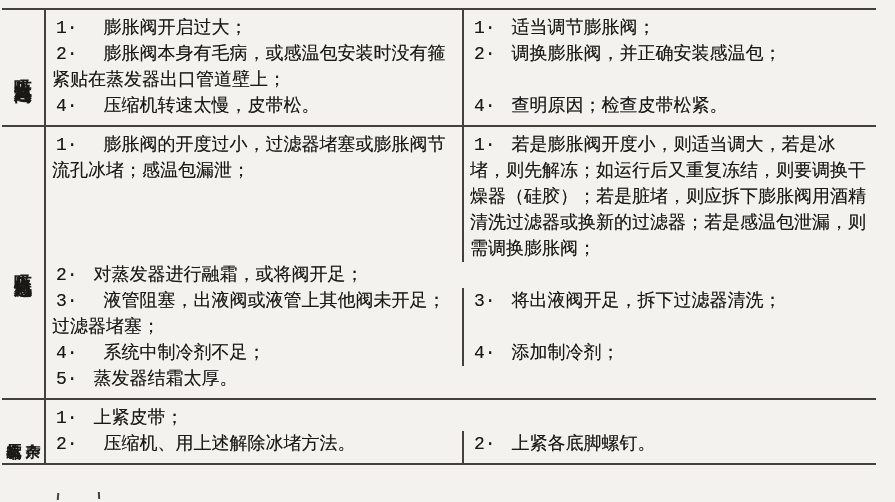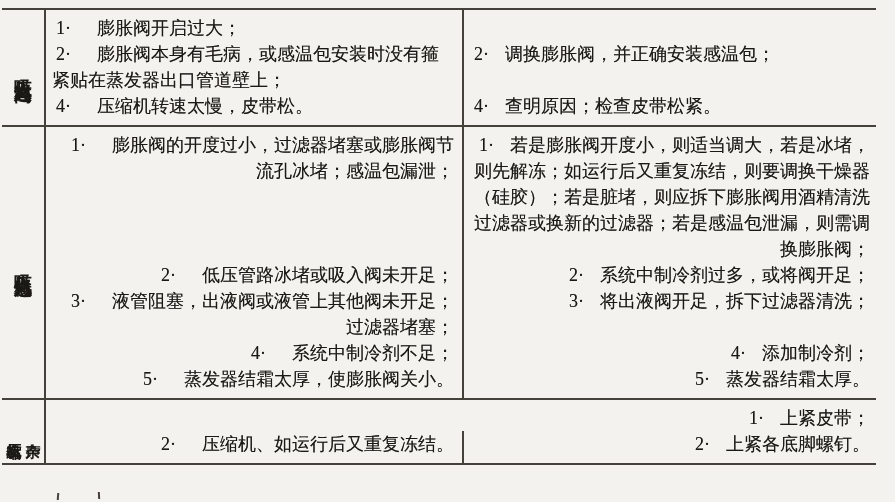--- a/index.html
+++ b/index.html
@@ -19,21 +19,21 @@
   }
   .scan-table{
     position:absolute;top:8px;left:2px;width:874px;
     border-top:2px solid var(--line);
     border-bottom:2px solid var(--line);
   }
   .row{
     display:flex;
     align-items:stretch;
   }
-  .row + .row{border-top:2px solid var(--line);text-align:right;}
+  .row + .row{border-top:2px solid var(--line);}
   .label-cell{
     flex:0 0 44px;
     border-right:2px solid var(--line);
     display:flex;flex-direction:row;gap:2px;
     align-items:center;justify-content:center;
   }
   .vlabel{
     writing-mode:vertical-rl;
     text-orientation:upright;
     font-size:18px;
@@ -51,40 +51,44 @@
   }
   .cell.remedy{flex:1;padding:0 6px;}
   .pair:first-child .cell{padding-top:5px;}
   .pair:last-child .cell{padding-bottom:6px;}
   .item{
     margin:0;
     font-size:18px;
     line-height:26px;
     text-indent:4px;
     text-shadow:0 0 0.5px rgba(27,25,22,0.55);
+    font-family:Liberation Mono, monospace;
   }
   .num{padding-right:26px;white-space:nowrap;}
   .remedy .num{padding-right:16px;}
   .tick{position:absolute;width:2px;height:7px;background:var(--line);}
   .tick-a{left:57px;top:493px;transform:rotate(4deg);}
   .tick-b{left:98px;top:492px;transform:rotate(-3deg);}
 </style>
 </head>
 <body>
 
 <div class="scan-table">
 
   <section class="row row-suction-high">
     <div class="label-cell">
       <span class="vlabel">吸入压力过高</span>
     </div>
     <div class="content">
       <div class="pair">
         <div class="cell cause">
           <p class="item"><span class="num">1·</span><span class="txt">膨胀阀开启过大；</span></p>
+        </div>
+        <div class="cell remedy">
+          <p class="item"><span class="num">1·</span><span class="txt">适当调节膨胀阀；</span></p>
         </div>
       </div>
       <div class="pair">
         <div class="cell cause">
           <p class="item"><span class="num">2·</span><span class="txt">膨胀阀本身有毛病，或感温包安装时没有箍紧贴在蒸发器出口管道壁上；</span></p>
         </div>
         <div class="cell remedy">
           <p class="item"><span class="num">2·</span><span class="txt">调换膨胀阀，并正确安装感温包；</span></p>
         </div>
       </div>
@@ -106,68 +110,62 @@
     <div class="content">
       <div class="pair">
         <div class="cell cause">
           <p class="item"><span class="num">1·</span><span class="txt">膨胀阀的开度过小，过滤器堵塞或膨胀阀节流孔冰堵；感温包漏泄；</span></p>
         </div>
         <div class="cell remedy">
           <p class="item"><span class="num">1·</span><span class="txt">若是膨胀阀开度小，则适当调大，若是冰堵，则先解冻；如运行后又重复冻结，则要调换干燥器（硅胶）；若是脏堵，则应拆下膨胀阀用酒精清洗过滤器或换新的过滤器；若是感温包泄漏，则需调换膨胀阀；</span></p>
         </div>
       </div>
       <div class="pair">
-        <div class="cell cause">
-          <p class="item"><span class="num">2·</span><span class="txt">低压管路冰堵或吸入阀未开足；</span></p>
-        </div>
         <div class="cell remedy">
-          <p class="item"><span class="num">2·</span><span class="txt">系统中制冷剂过多，或将阀开足；</span></p>
+          <p class="item"><span class="num">2·</span><span class="txt">对蒸发器进行融霜，或将阀开足；</span></p>
         </div>
       </div>
       <div class="pair">
         <div class="cell cause">
           <p class="item"><span class="num">3·</span><span class="txt">液管阻塞，出液阀或液管上其他阀未开足；过滤器堵塞；</span></p>
         </div>
         <div class="cell remedy">
           <p class="item"><span class="num">3·</span><span class="txt">将出液阀开足，拆下过滤器清洗；</span></p>
         </div>
       </div>
       <div class="pair">
         <div class="cell cause">
           <p class="item"><span class="num">4·</span><span class="txt">系统中制冷剂不足；</span></p>
         </div>
         <div class="cell remedy">
           <p class="item"><span class="num">4·</span><span class="txt">添加制冷剂；</span></p>
         </div>
       </div>
       <div class="pair">
-        <div class="cell cause">
-          <p class="item"><span class="num">5·</span><span class="txt">蒸发器结霜太厚，使膨胀阀关小。</span></p>
-        </div>
         <div class="cell remedy">
           <p class="item"><span class="num">5·</span><span class="txt">蒸发器结霜太厚。</span></p>
         </div>
       </div>
     </div>
   </section>
 
   <section class="row row-compressor">
     <div class="label-cell">
       <span class="vlabel">压缩机有</span>
       <span class="vlabel">杂声</span>
     </div>
     <div class="content">
       <div class="pair">
         <div class="cell remedy">
           <p class="item"><span class="num">1·</span><span class="txt">上紧皮带；</span></p>
         </div>
       </div>
       <div class="pair">
         <div class="cell cause">
-          <p class="item"><span class="num">2·</span><span class="txt">压缩机、如运行后又重复冻结。</span></p>
+          <p class="item"><span class="num">2·</span><span class="txt">压缩机、用上述解除冰堵方法。</span></p>
         </div>
         <div class="cell remedy">
           <p class="item"><span class="num">2·</span><span class="txt">上紧各底脚螺钉。</span></p>
         </div>
       </div>
     </div>
   </section>
 
 </div>
 

